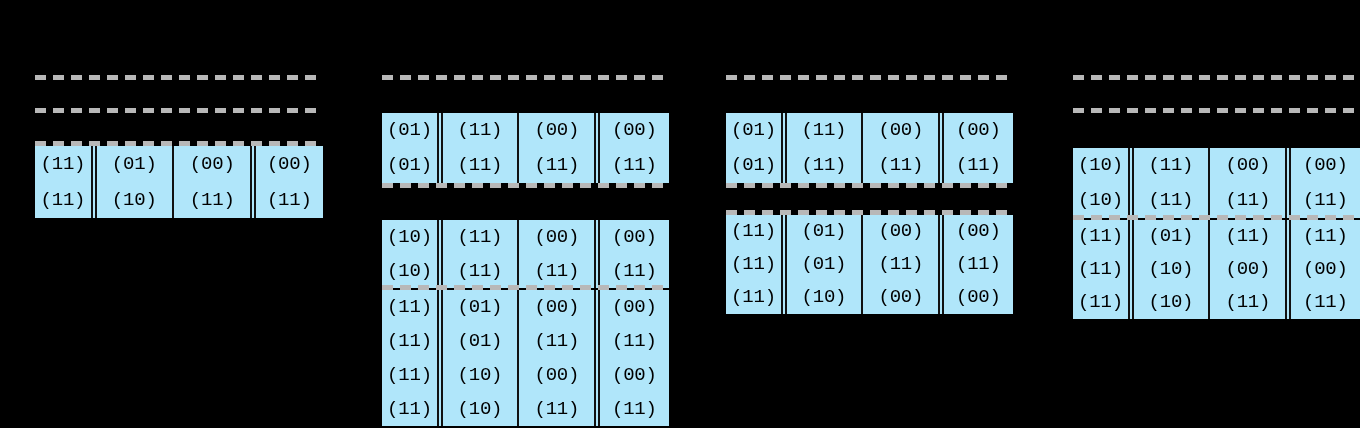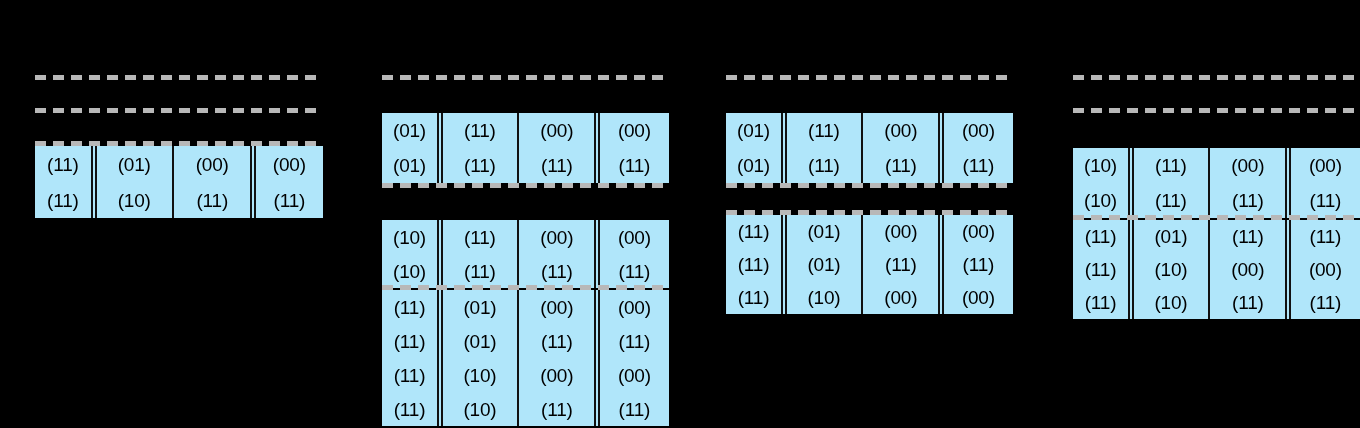--- a/index.html
+++ b/index.html
@@ -36,20 +36,21 @@
   .tbl {
     position: absolute;
     background: #b0e6fa;
     border-collapse: collapse;
     border-spacing: 0;
     box-sizing: border-box;
   }
   .tbl .row {
     display: flex;
     box-sizing: border-box;
+    font-family: Liberation Mono, monospace;
   }
   .tbl .cell {
     box-sizing: border-box;
     color: #000000;
     font-size: 19px;
     line-height: 1;
     display: flex;
     align-items: center;
     justify-content: center;
     background: #b0e6fa;

